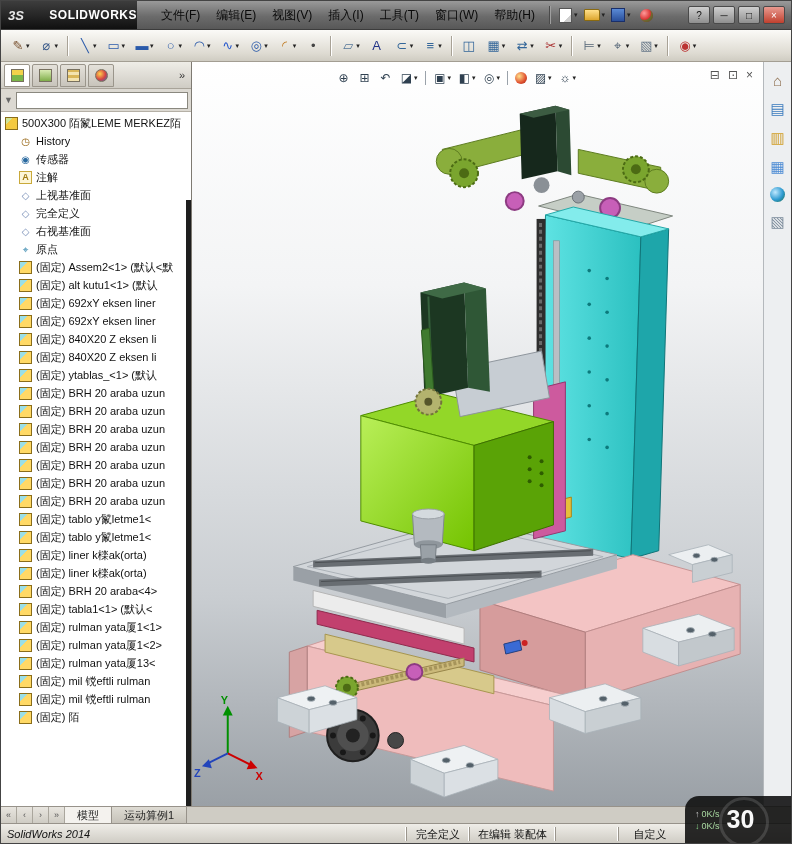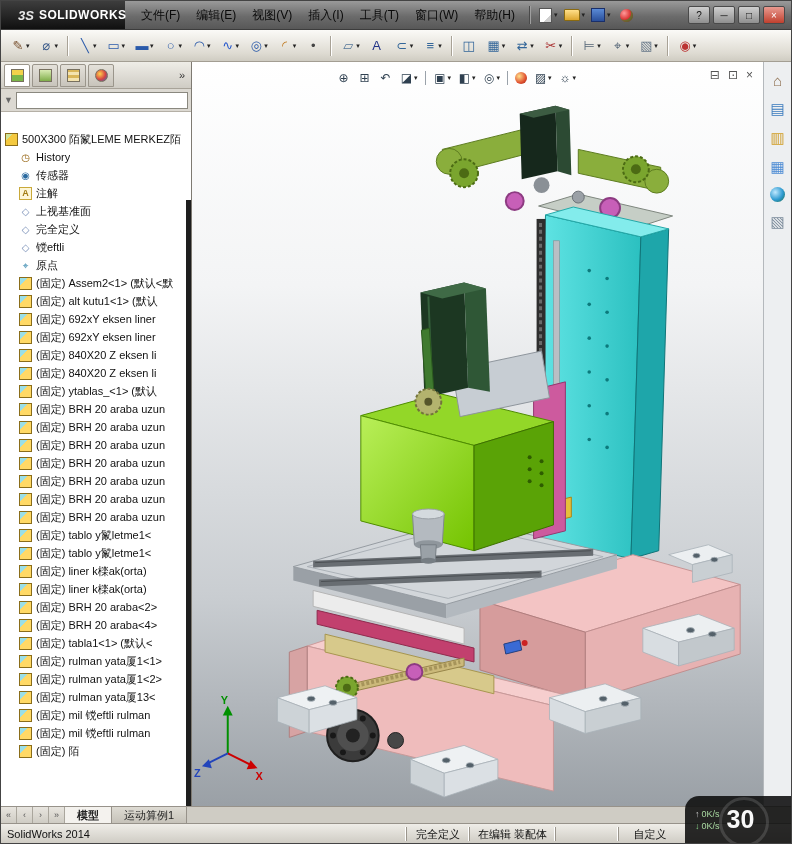--- a/index.html
+++ b/index.html
@@ -4,25 +4,25 @@
 <style>
   html,body{margin:0;padding:0;}
   body{width:792px;height:844px;position:relative;overflow:hidden;
        font-family:"Liberation Sans","DejaVu Sans",sans-serif;background:#d4d0c8;
        border:1px solid #444;box-sizing:border-box;}
   .app{position:absolute;inset:0;display:flex;flex-direction:column;}
 
   
   .titlebar{height:28px;flex:0 0 28px;display:flex;align-items:center;
     background:linear-gradient(180deg,#9a9a9a,#6b6b6b 55%,#585858);border-bottom:1px solid #3c3c3c;}
-  .logo{width:124px;height:100%;display:flex;align-items:center;gap:5px;padding-left:17px;box-sizing:border-box;
+  .logo{width:136px;height:100%;display:flex;align-items:center;gap:5px;padding-left:7px;box-sizing:border-box;
     background:linear-gradient(180deg,#3d3d3d,#101010);color:#fff;justify-content:space-between;}
   .logo-mark{font-weight:bold;font-style:italic;font-size:13px;color:#e8e8e8;}
   .logo-text{font-weight:bold;font-size:12px;letter-spacing:0.5px;}
-  .menubar{display:flex;height:100%;margin-left:8px;}
+  .menubar{display:flex;height:100%;margin-left:16px;}
   .menu-item{padding:0 8px;font-size:12px;line-height:28px;color:#0a0a0a;cursor:default;}
   .tb-vsep{width:1px;height:18px;background:#4a4a4a;margin:0 6px;box-shadow:1px 0 0 #9f9f9f;}
   .qi{display:inline-flex;align-items:center;gap:2px;padding:2px 3px;cursor:default;}
   .icon-page{width:11px;height:13px;background:linear-gradient(135deg,#fff 70%,#cfcfcf 70%);border:1px solid #555;display:inline-block;}
   .icon-folder{width:14px;height:10px;background:linear-gradient(180deg,#ffe08a,#dca62e);border:1px solid #8a6a10;border-radius:1px 2px 1px 1px;display:inline-block;}
   .icon-floppy{width:12px;height:12px;background:linear-gradient(180deg,#5a8ad6,#2a4f9a);border:1px solid #1a2f6a;display:inline-block;}
   .dd{font-size:7px;color:#222;}
   .rg-ball{width:13px;height:13px;border-radius:50%;margin:0 6px;
     background:radial-gradient(circle at 32% 32%,#ff9a9a,#d42222 60%,#7e0e0e);box-shadow:inset -2px -2px 0 rgba(30,160,60,0.55);}
   .win-controls{margin-left:auto;display:flex;align-items:center;gap:3px;padding-right:6px;}
@@ -55,21 +55,21 @@
   .pt-config{background:repeating-linear-gradient(0deg,#f3e3b0 0 3px,#d9b65a 3px 6px);}
   .pt-display{border-radius:50%;background:radial-gradient(circle at 35% 35%,#ffd24a,#d44444 55%,#3a66c4);}
   .ptab-more{margin-left:auto;font-size:11px;color:#333;padding:0 3px;cursor:default;}
   .filter-row{height:22px;flex:0 0 22px;display:flex;align-items:center;gap:3px;padding:0 3px;
     background:#dcd9d2;border-bottom:1px solid #b5b0a6;}
   .funnel{font-size:9px;color:#666;}
   .filter-input{flex:1;height:15px;border:1px solid #8a887f;background:#fff;font-size:11px;padding:0 3px;}
   .tree{flex:1;overflow:hidden;background:#fff;position:relative;padding-top:2px;}
   .trow{height:18px;display:flex;align-items:center;gap:4px;padding-left:18px;white-space:nowrap;
     font-size:11px;color:#111;cursor:default;}
-  .trow.root{padding-left:4px;margin-top:16px;}
+  .trow.root{padding-left:4px;}
   .tlabel{overflow:hidden;}
   .ti{width:13px;height:13px;flex:0 0 13px;display:inline-flex;align-items:center;justify-content:center;
       font-size:10px;line-height:13px;box-sizing:border-box;}
   .ti-assembly{background:linear-gradient(135deg,#cfe49a 0 30%,#f4c93f 30%);border:1px solid #8a6d1a;}
   .ti-component{background:linear-gradient(135deg,#9adfe8 0 35%,#ffd966 35%);border:1px solid #8a6d1a;}
   .ti-history{color:#9a6a1a;}
   .ti-sensors{color:#2a6aa0;}
   .ti-annotations{color:#a07a10;font-weight:bold;font-size:9px;background:#fdf6d8;border:1px solid #c9a93a;}
   .ti-plane{color:#7a90b8;}
   .ti-origin{color:#3a8ab0;}
@@ -95,26 +95,26 @@
   .tp-icon{font-size:15px;cursor:default;}
   .tp-ball{width:15px;height:15px;border-radius:50%;cursor:default;
     background:radial-gradient(circle at 35% 35%,#bfe8ff,#2e9ad0 55%,#1e6a40);}
 
   
   .tabbar{height:16px;flex:0 0 16px;display:flex;align-items:stretch;background:#cfccc4;border-top:1px solid #97928a;font-size:11px;}
   .tab-nav{width:15px;display:inline-flex;align-items:center;justify-content:center;font-size:9px;color:#555;
     background:linear-gradient(180deg,#e8e5df,#cfccc4);border-right:1px solid #aaa69d;cursor:default;}
   .doc-tab{padding:0 12px;display:inline-flex;align-items:center;background:linear-gradient(180deg,#dedbd3,#c6c2b9);
     border-right:1px solid #97928a;color:#222;cursor:default;}
-  .doc-tab.active{background:#f4f2ee;font-weight:bold;}
+  .doc-tab.active{background:#f4f2ee;font-weight:normal;}
 
   
   .statusbar{height:20px;flex:0 0 20px;display:flex;align-items:center;font-size:11px;color:#111;
     background:linear-gradient(180deg,#efede8,#cfccc4);border-top:1px solid #97928a;padding:0 110px 0 6px;box-sizing:border-box;}
-  .sb-left{flex:0 0 auto;}
+  .sb-left{flex:0 0 auto;font-style:italic;}
   .sb-spacer{flex:1 1 auto;}
   .sb-cell{flex:0 0 auto;padding:0 8px;height:14px;line-height:14px;border-left:1px solid #9a958c;
     box-shadow:-1px 0 0 #fff;min-width:46px;text-align:center;}
 
   
   .overlay{position:absolute;right:0;bottom:0;width:106px;height:47px;z-index:60;
     background:rgba(12,12,12,0.88);border-radius:14px 0 0 0;display:flex;align-items:center;gap:7px;
     padding:0 8px 0 10px;box-sizing:border-box;color:#eee;}
   .speeds{display:flex;flex-direction:column;gap:2px;font-size:9px;color:#a8d8a0;}
   .speeds .row{display:flex;align-items:center;gap:2px;}
@@ -304,21 +304,21 @@
           <div class="trow">
             <span class="ti ti-plane">◇</span>
             <span class="tlabel">上视基准面</span>
           </div>
           <div class="trow">
             <span class="ti ti-plane">◇</span>
             <span class="tlabel">完全定义</span>
           </div>
           <div class="trow">
             <span class="ti ti-plane">◇</span>
-            <span class="tlabel">镋eftli</span>
+            <span class="tlabel">右视基准面</span>
           </div>
           <div class="trow">
             <span class="ti ti-origin">⌖</span>
             <span class="tlabel">原点</span>
           </div>
           <div class="trow">
             <span class="ti ti-component"></span>
             <span class="tlabel">(固定) Assem2&lt;1&gt; (默认&lt;默</span>
           </div>
           <div class="trow">
@@ -381,24 +381,20 @@
             <span class="ti ti-component"></span>
             <span class="tlabel">(固定) tablo y鬣letme1&lt;</span>
           </div>
           <div class="trow">
             <span class="ti ti-component"></span>
             <span class="tlabel">(固定) liner k檪ak(orta)</span>
           </div>
           <div class="trow">
             <span class="ti ti-component"></span>
             <span class="tlabel">(固定) liner k檪ak(orta)</span>
-          </div>
-          <div class="trow">
-            <span class="ti ti-component"></span>
-            <span class="tlabel">(固定) BRH 20 araba&lt;2&gt;</span>
           </div>
           <div class="trow">
             <span class="ti ti-component"></span>
             <span class="tlabel">(固定) BRH 20 araba&lt;4&gt;</span>
           </div>
           <div class="trow">
             <span class="ti ti-component"></span>
             <span class="tlabel">(固定) tabla1&lt;1&gt; (默认&lt;</span>
           </div>
           <div class="trow">

